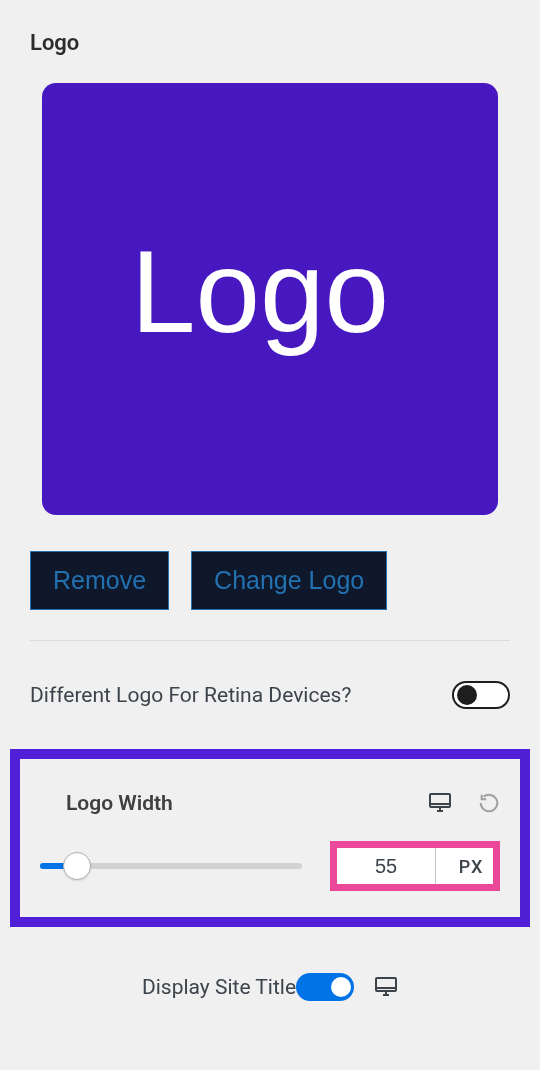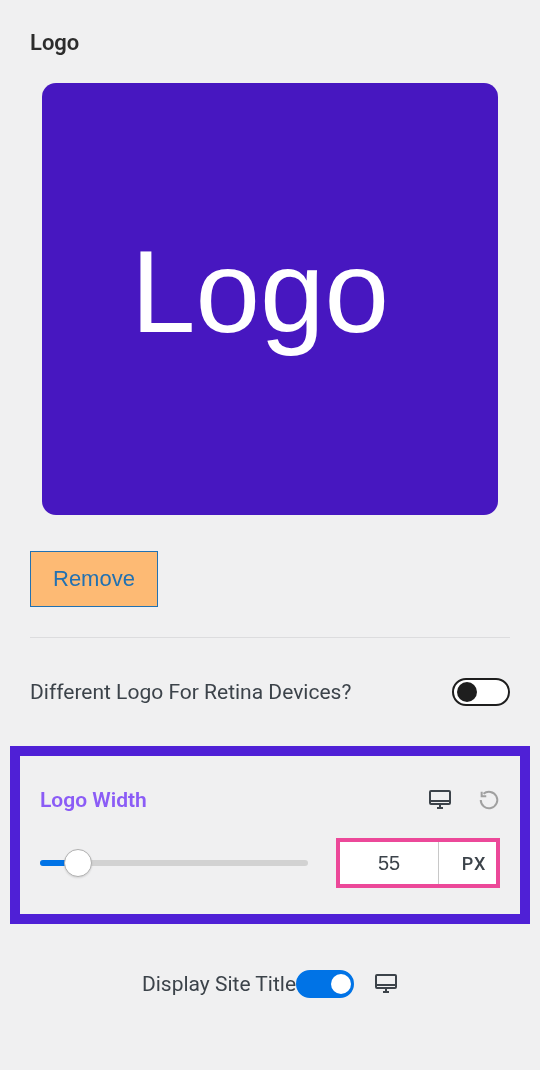--- a/index.html
+++ b/index.html
@@ -31,41 +31,41 @@
   .logo-preview-text {
     color: #fff;
     font-size: 116px;
     font-weight: 400;
     font-family: Arial, Helvetica, sans-serif;
     margin-top: -14px;
     margin-left: -20px;
   }
   .button-row { display: flex; gap: 22px; margin-bottom: 30px; }
   .btn {
-    background: #fdba74;
+    background: #0f172a;
     border: 1px solid #2271b1;
     color: #2271b1;
-    font-size: 22px;
+    font-size: 25px;
     padding: 16px 22px;
     cursor: pointer;
     line-height: 1;
   }
   .divider { height: 1px; background: #dcdcde; margin-bottom: 30px; }
   .row {
     display: flex;
     align-items: center;
     justify-content: space-between;
     min-height: 48px;
   }
   .row-label {
     font-size: 21px;
     color: #3c434a;
     font-weight: 400;
   }
-  .row-label.bold { font-weight: 600; color: #8b5cf6; }
+  .row-label.bold { font-weight: 600; color: #404040; margin-left: 26px; }
   .toggle {
     width: 58px;
     height: 28px;
     border: 2px solid #1e1e1e;
     border-radius: 16px;
     background: #fff;
     position: relative;
     cursor: pointer;
   }
   .toggle .knob {
@@ -125,21 +125,21 @@
     width: 28px; height: 28px;
     background: #fff;
     border: 1px solid #b0b0b0;
     border-radius: 50%;
     transform: translate(-50%, -50%);
     box-shadow: 0 1px 2px rgba(0,0,0,0.12);
     cursor: grab;
   }
   .value-group {
     display: flex;
-    border: 4px solid #ec4899;
+    border: 7px solid #ec4899;
     background: #fff;
     height: 50px;
   }
   .value-input {
     width: 98px;
     border: none;
     text-align: center;
     font-size: 20px;
     color: #3c434a;
     outline: none;
@@ -165,20 +165,21 @@
 <div class="section-title">Logo</div>
 
 <div class="logo-preview-wrap">
   <div class="logo-preview">
     <div class="logo-preview-text">Logo</div>
   </div>
 </div>
 
 <div class="button-row">
   <button class="btn">Remove</button>
+  <button class="btn">Change Logo</button>
 </div>
 
 <div class="divider"></div>
 
 <div class="row retina-row">
   <div class="row-label">Different Logo For Retina Devices?</div>
   <div class="toggle off">
     <div class="knob"></div>
   </div>
 </div>

